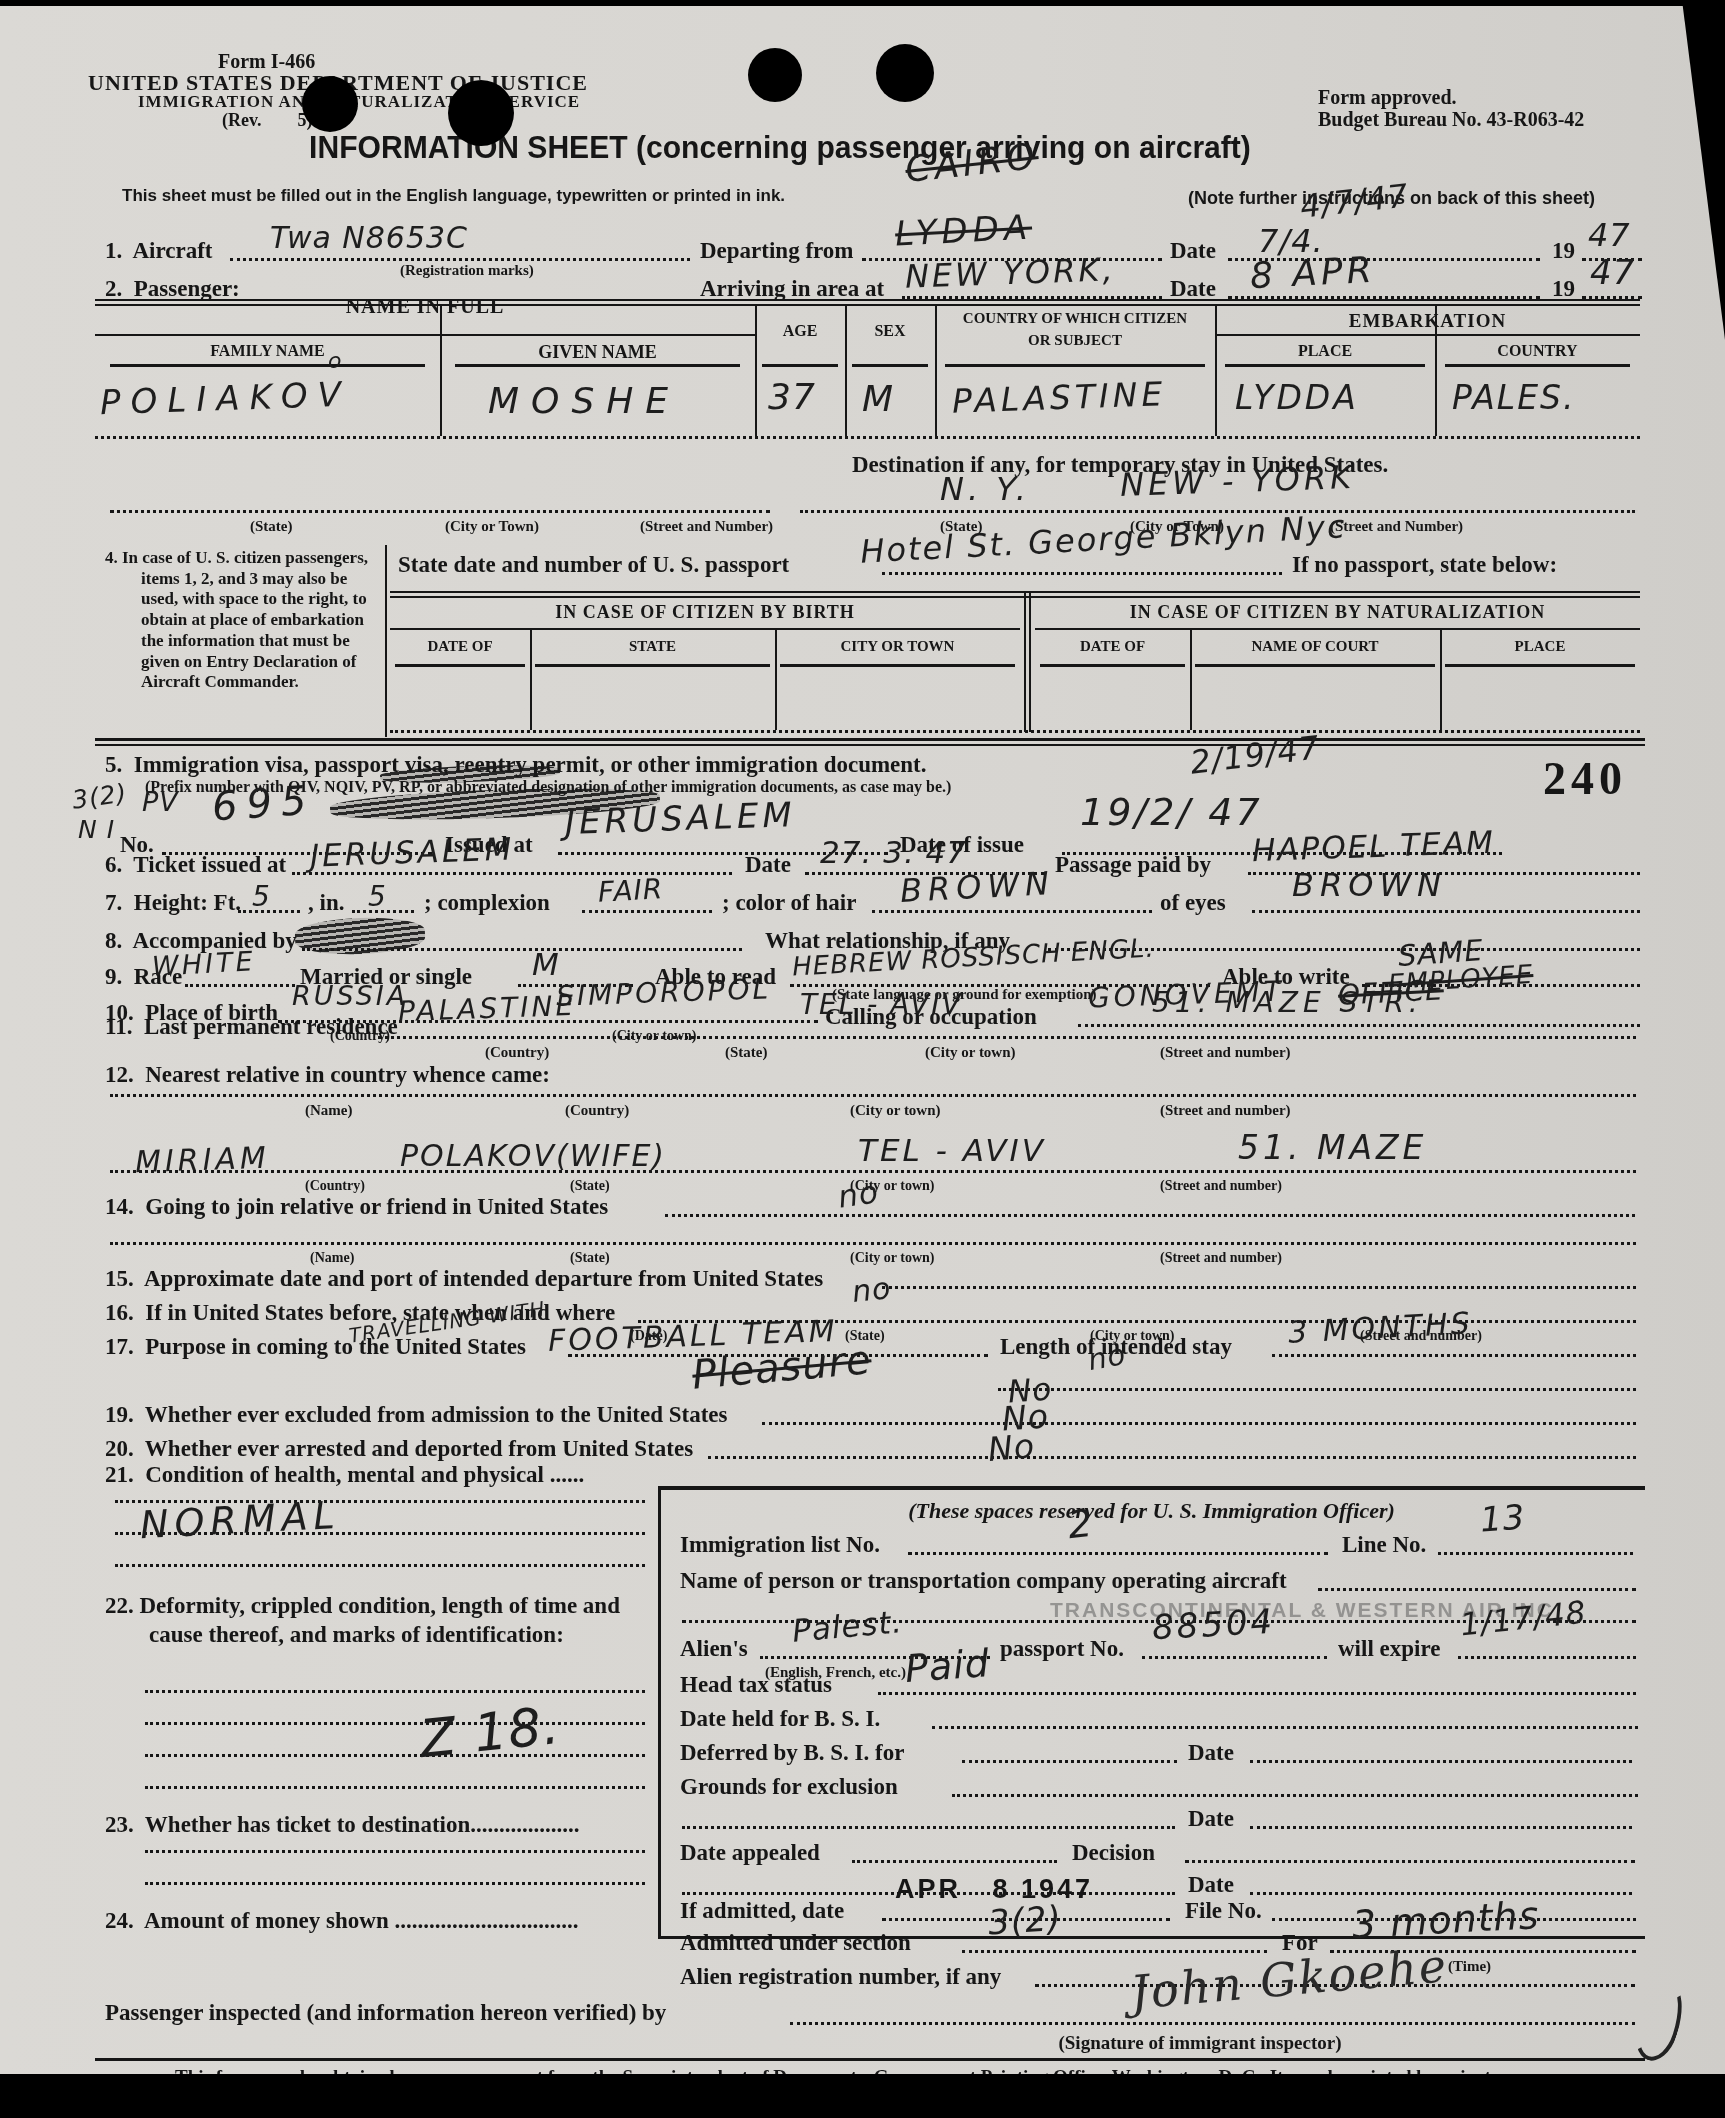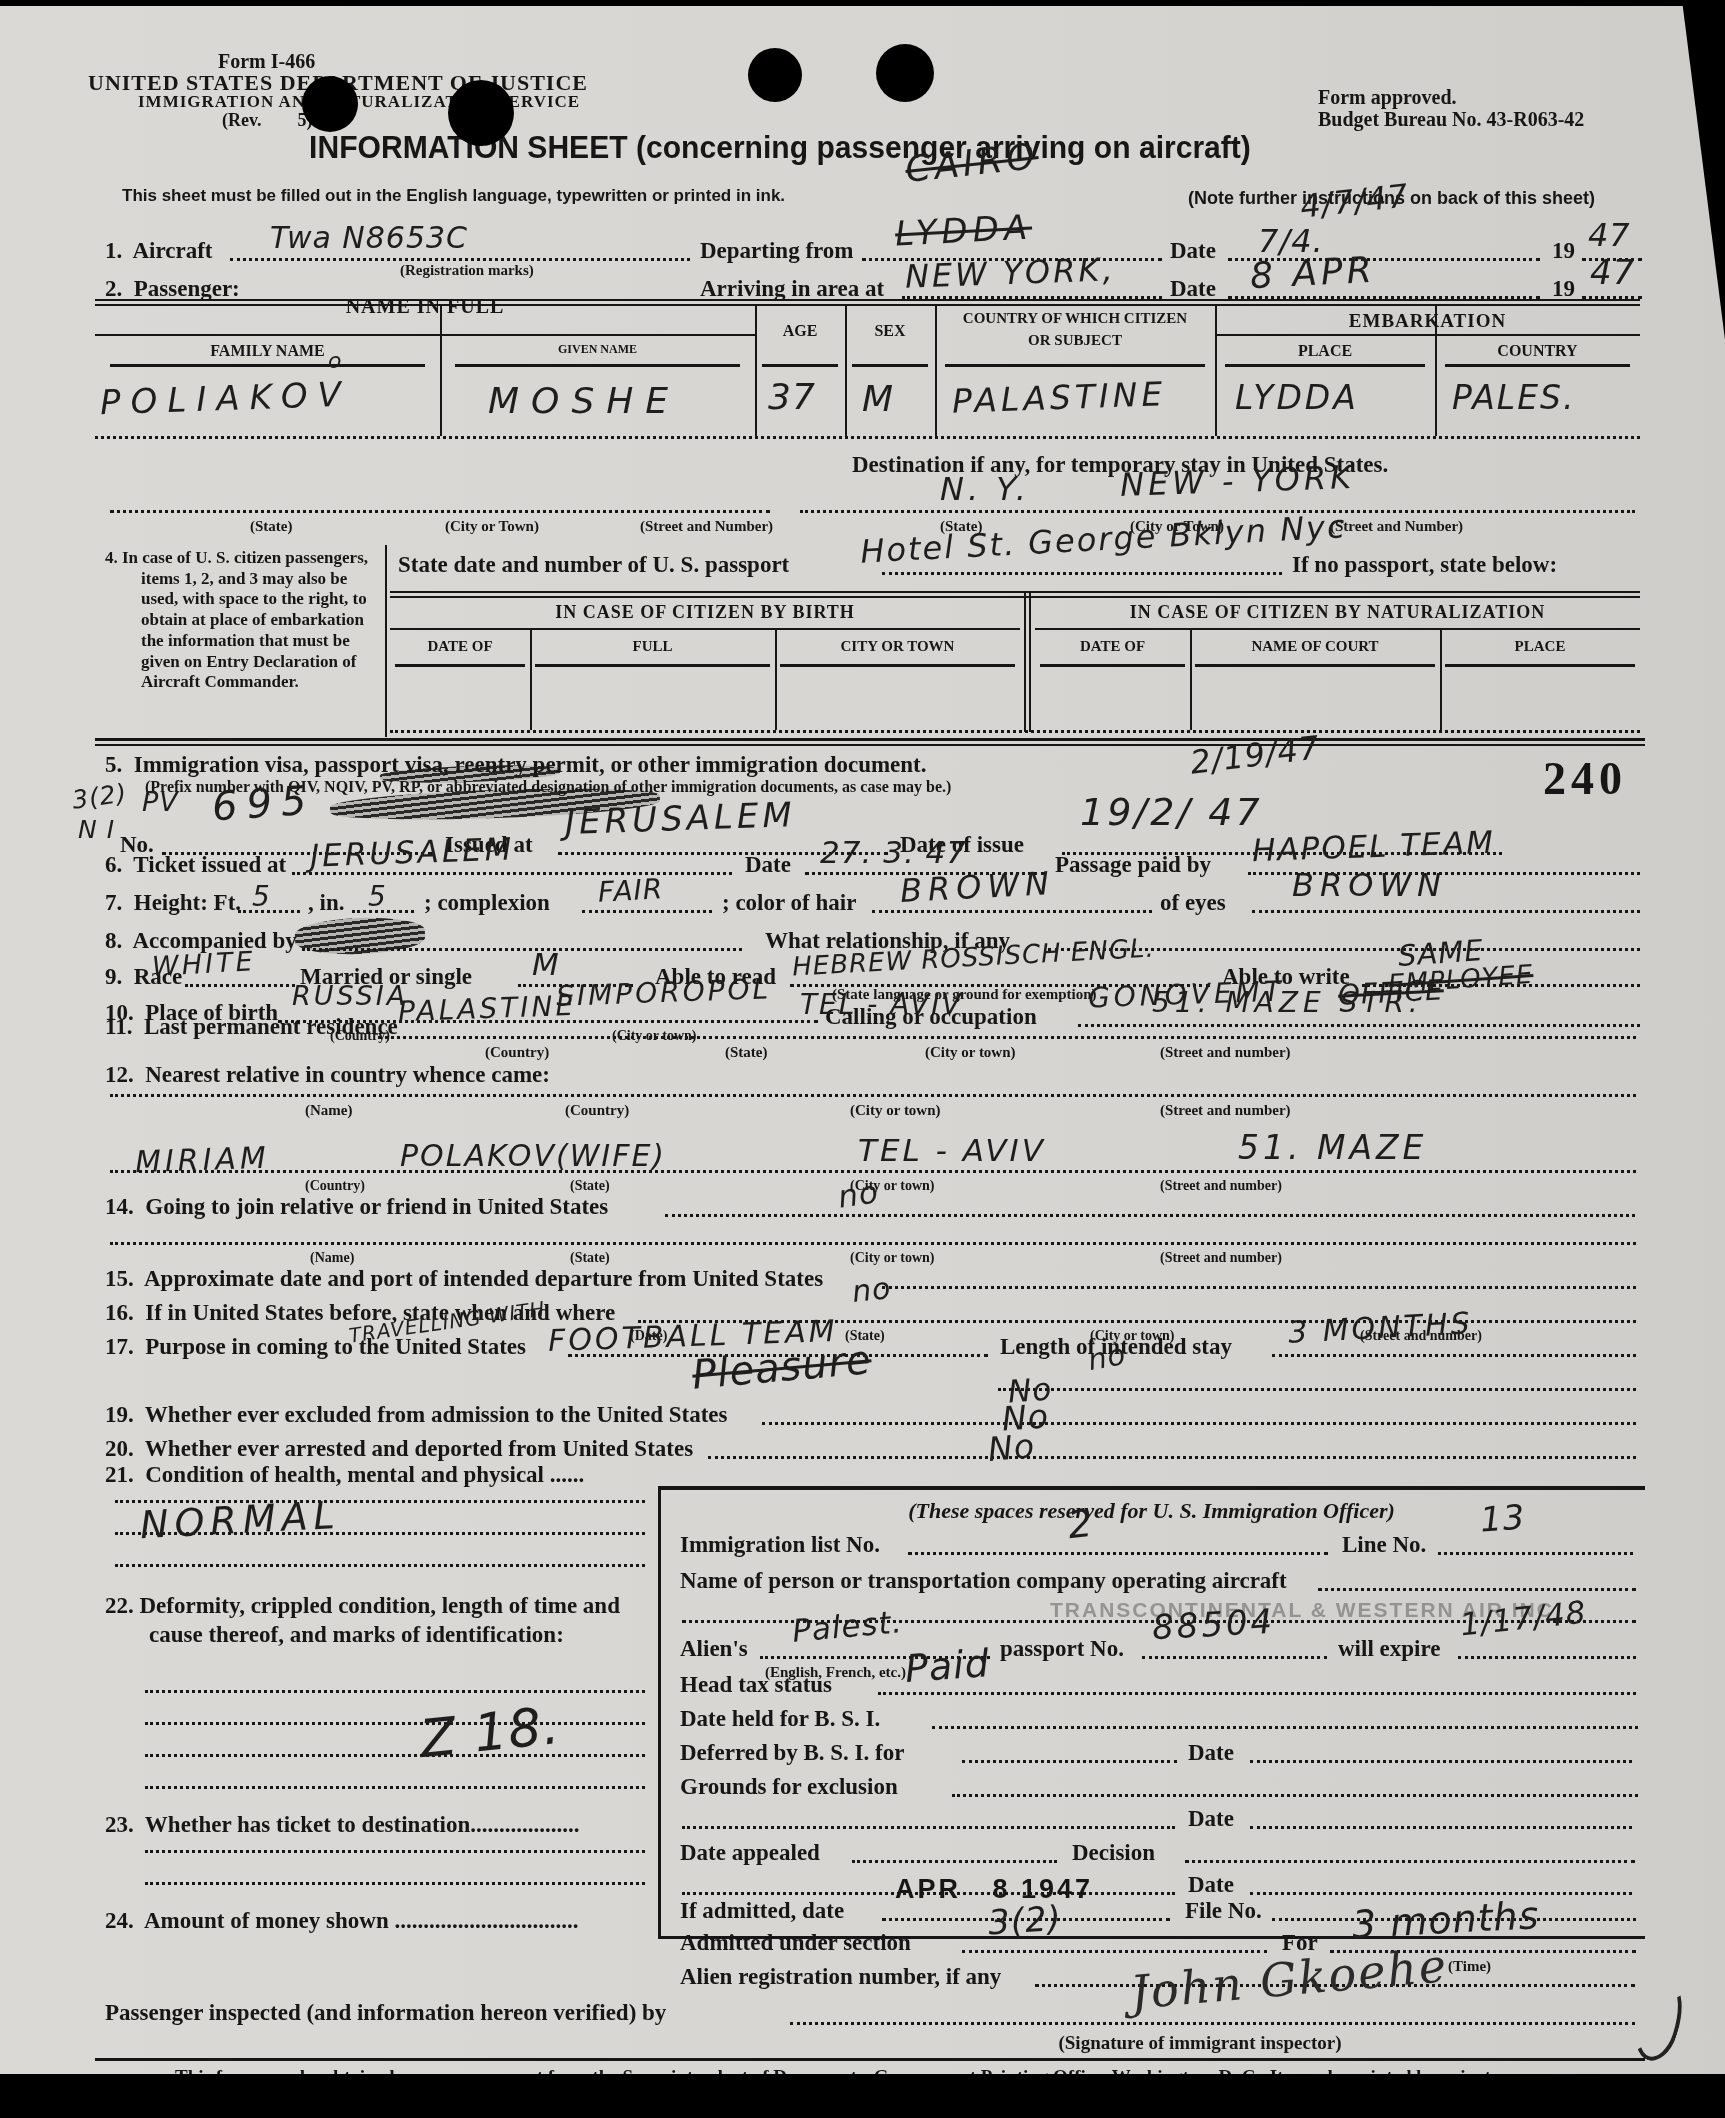--- a/index.html
+++ b/index.html
@@ -71,21 +71,21 @@
   <i class="hr" style="left:95px;top:304px;width:1545px"></i>
   <div class="abs p ctr" style="left:95px;top:295px;width:660px;font-size:20px;letter-spacing:1px">NAME IN FULL</div>
   <div class="abs p ctr" style="left:1215px;top:310px;width:425px;font-size:19px;letter-spacing:1px">EMBARKATION</div>
   <i class="hr" style="left:95px;top:334px;width:660px"></i>
   <i class="hr" style="left:1215px;top:334px;width:425px"></i>
   <div class="abs p ctr" style="left:755px;top:322px;width:90px;font-size:16px">AGE</div>
   <div class="abs p ctr" style="left:845px;top:322px;width:90px;font-size:16px">SEX</div>
   <div class="abs p ctr" style="left:935px;top:310px;width:280px;font-size:15px">COUNTRY OF WHICH CITIZEN</div>
   <div class="abs p ctr" style="left:935px;top:332px;width:280px;font-size:15px">OR SUBJECT</div>
   <div class="abs p ctr" style="left:95px;top:342px;width:345px;font-size:16px">FAMILY NAME</div>
-  <div class="abs p ctr" style="left:440px;top:342px;width:315px;font-size:12px">GIVEN NAME</div>
+  <div class="abs p ctr" style="left:440px;top:342px;width:315px;font-size:18px">GIVEN NAME</div>
   <div class="abs p ctr" style="left:1215px;top:342px;width:220px;font-size:16px">PLACE</div>
   <div class="abs p ctr" style="left:1435px;top:342px;width:205px;font-size:16px">COUNTRY</div>
   <i class="hr" style="left:110px;top:364px;width:315px;height:3px"></i>
   <i class="hr" style="left:455px;top:364px;width:285px;height:3px"></i>
   <i class="hr" style="left:762px;top:364px;width:76px;height:3px"></i>
   <i class="hr" style="left:852px;top:364px;width:76px;height:3px"></i>
   <i class="hr" style="left:945px;top:364px;width:260px;height:3px"></i>
   <i class="hr" style="left:1225px;top:364px;width:200px;height:3px"></i>
   <i class="hr" style="left:1445px;top:364px;width:185px;height:3px"></i>
   <i class="vr" style="left:440px;top:304px;height:132px"></i>
@@ -122,21 +122,21 @@
   <span class="abs p" style="left:398px;top:552px">State date and number of U. S. passport</span>
   <i class="lead" style="left:882px;top:572px;width:400px"></i>
   <span class="abs p" style="left:1292px;top:552px">If no passport, state below:</span>
   <i class="hr" style="left:390px;top:591px;width:1250px"></i>
   <i class="hr" style="left:390px;top:596px;width:1250px"></i>
   <div class="abs p ctr" style="left:390px;top:602px;width:630px;font-size:18px;letter-spacing:1px">IN CASE OF CITIZEN BY BIRTH</div>
   <div class="abs p ctr" style="left:1035px;top:602px;width:605px;font-size:18px;letter-spacing:1px">IN CASE OF CITIZEN BY NATURALIZATION</div>
   <i class="hr" style="left:390px;top:628px;width:630px"></i>
   <i class="hr" style="left:1035px;top:628px;width:605px"></i>
   <div class="abs p ctr" style="left:390px;top:638px;width:140px;font-size:15px">DATE OF</div>
-  <div class="abs p ctr" style="left:530px;top:638px;width:245px;font-size:15px">FULL</div>
+  <div class="abs p ctr" style="left:530px;top:638px;width:245px;font-size:15px">STATE</div>
   <div class="abs p ctr" style="left:775px;top:638px;width:245px;font-size:15px">CITY OR TOWN</div>
   <div class="abs p ctr" style="left:1035px;top:638px;width:155px;font-size:15px">DATE OF</div>
   <div class="abs p ctr" style="left:1190px;top:638px;width:250px;font-size:15px">NAME OF COURT</div>
   <div class="abs p ctr" style="left:1440px;top:638px;width:200px;font-size:15px">PLACE</div>
   <i class="hr" style="left:395px;top:664px;width:130px;height:3px"></i>
   <i class="hr" style="left:535px;top:664px;width:235px;height:3px"></i>
   <i class="hr" style="left:780px;top:664px;width:235px;height:3px"></i>
   <i class="hr" style="left:1040px;top:664px;width:145px;height:3px"></i>
   <i class="hr" style="left:1195px;top:664px;width:240px;height:3px"></i>
   <i class="hr" style="left:1445px;top:664px;width:190px;height:3px"></i>

